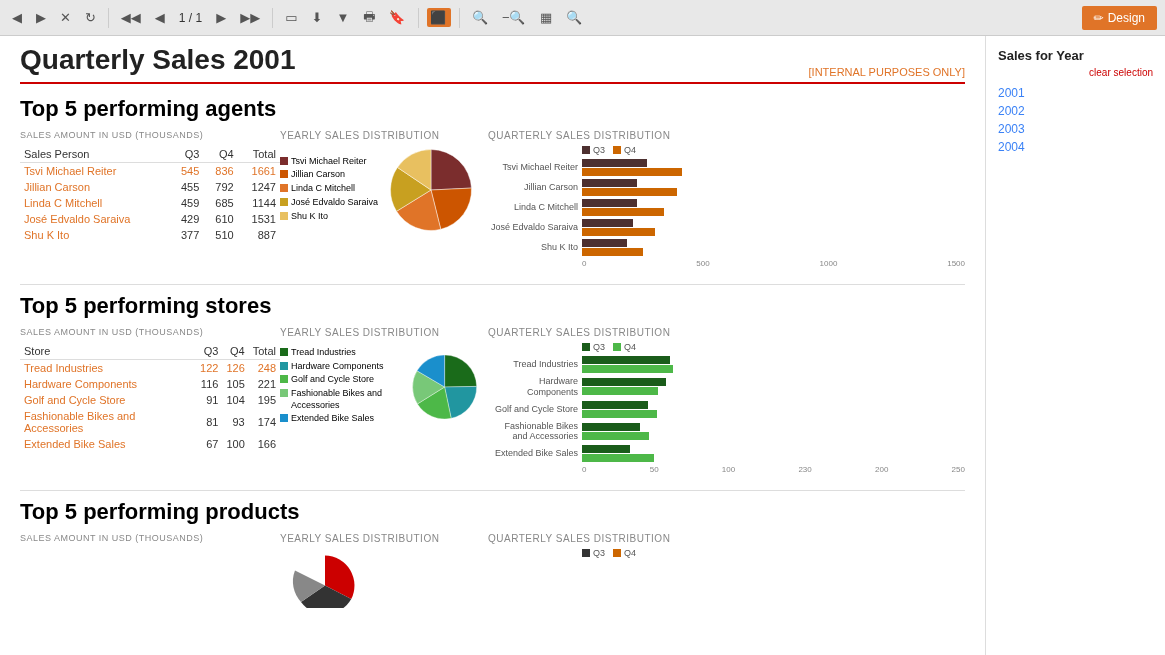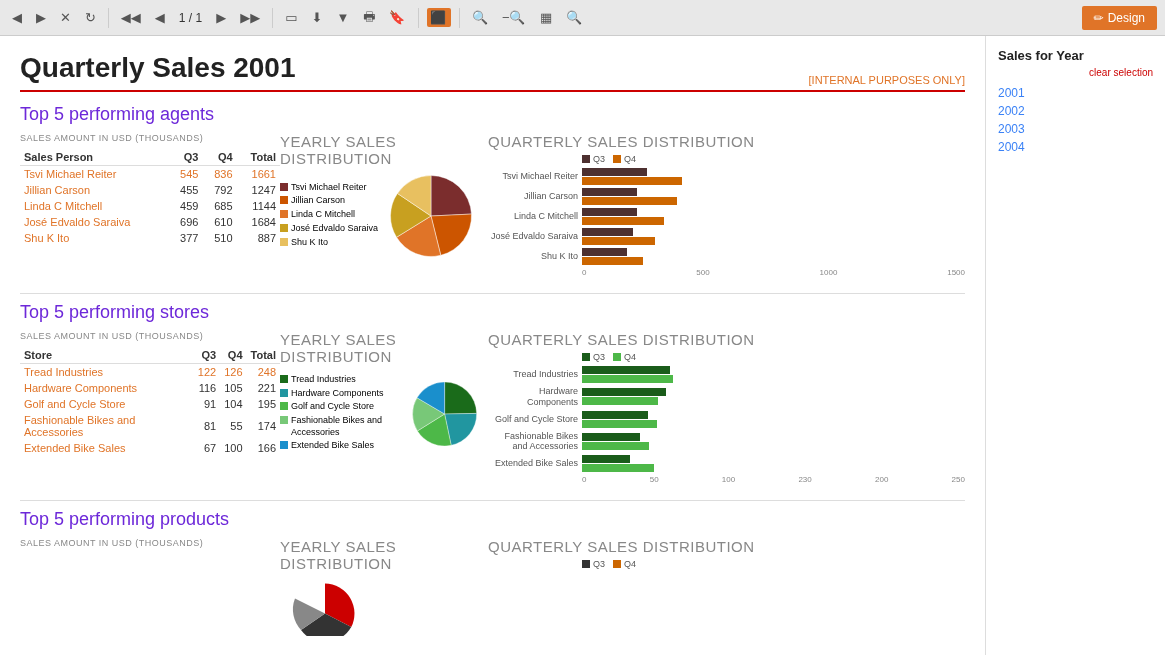--- a/index.html
+++ b/index.html
@@ -22,50 +22,50 @@
       padding: 5px 12px; cursor: pointer; font-size: 12px; border-radius: 2px;
       display: flex; align-items: center; gap: 4px;
     }
 
     
     .main-container { display: flex; height: calc(655px - 36px); }
 
     
     .report-area {
       flex: 1; background: white; overflow-y: auto; overflow-x: hidden;
-      padding: 16px 20px; position: relative;
+      padding: 8px 20px; position: relative;
     }
 
     .report-title {
       font-size: 28px; font-weight: bold; color: #222; margin-bottom: 2px;
     }
     .title-underline {
       border: none; border-top: 2px solid #cc0000; margin-bottom: 12px;
     }
 
     
     .section-heading {
-      font-size: 18px; color: #6d28d9; font-weight: normal; margin-bottom: 8px;
+      font-size: 22px; color: #000000; font-weight: bold; margin-bottom: 8px;
     }
 
     
     .section { margin-bottom: 16px; }
     .section-content { display: flex; gap: 0; }
 
     
     .table-area { width: 260px; flex-shrink: 0; }
     .table-subtitle { font-size: 9px; color: #888; letter-spacing: 0.5px; text-transform: uppercase; margin-bottom: 6px; }
 
     .data-table { width: 100%; border-collapse: collapse; font-size: 11px; }
-    .data-table th { font-weight: bold; color: #333; text-align: left; padding: 2px 4px; border-bottom: 1px solid #ddd; }
+    .data-table th { font-weight: normal; color: #333; text-align: left; padding: 2px 4px; border-bottom: 1px solid #ddd; }
     .data-table th.num { text-align: right; }
     .data-table td { padding: 2px 4px; color: #e07428; }
     .data-table td.num { text-align: right; color: #333; }
     .data-table tr:first-child td { color: #e07428; }
-    .chart-label { font-size: 15px; color: #888; letter-spacing: 0.5px; text-transform: uppercase; margin-bottom: 4px; }
+    .chart-label { font-size: 10px; color: #888; letter-spacing: 0.5px; text-transform: uppercase; margin-bottom: 4px; }
 
     .section-charts { display: flex; gap: 8px; flex: 1; }
     .yearly-chart { width: 200px; flex-shrink: 0; }
     .quarterly-chart { flex: 1; }
 
     
     .pie-container { display: flex; align-items: center; gap: 8px; }
     .legend { font-size: 9px; }
     .legend-item { display: flex; align-items: flex-start; gap: 3px; margin-bottom: 2px; line-height: 1.3; }
     .legend-color { width: 8px; height: 8px; flex-shrink: 0; margin-top: 1px; }
@@ -167,23 +167,23 @@
                   <td class="num">1247</td>
                 </tr>
                 <tr>
                   <td>Linda C Mitchell</td>
                   <td class="num">459</td>
                   <td class="num">685</td>
                   <td class="num">1144</td>
                 </tr>
                 <tr>
                   <td>José Edvaldo Saraiva</td>
-                  <td class="num">696</td>
+                  <td class="num">429</td>
                   <td class="num">610</td>
-                  <td class="num">1684</td>
+                  <td class="num">1531</td>
                 </tr>
                 <tr>
                   <td>Shu K Ito</td>
                   <td class="num">377</td>
                   <td class="num">510</td>
                   <td class="num">887</td>
                 </tr>
               </tbody>
           </table>
         </div>
@@ -317,21 +317,21 @@
                 </tr>
                 <tr>
                   <td>Golf and Cycle Store</td>
                   <td class="num">91</td>
                   <td class="num">104</td>
                   <td class="num">195</td>
                 </tr>
                 <tr>
                   <td>Fashionable Bikes and Accessories</td>
                   <td class="num">81</td>
-                  <td class="num">55</td>
+                  <td class="num">93</td>
                   <td class="num">174</td>
                 </tr>
                 <tr>
                   <td>Extended Bike Sales</td>
                   <td class="num">67</td>
                   <td class="num">100</td>
                   <td class="num">166</td>
                 </tr>
               </tbody>
           </table>

